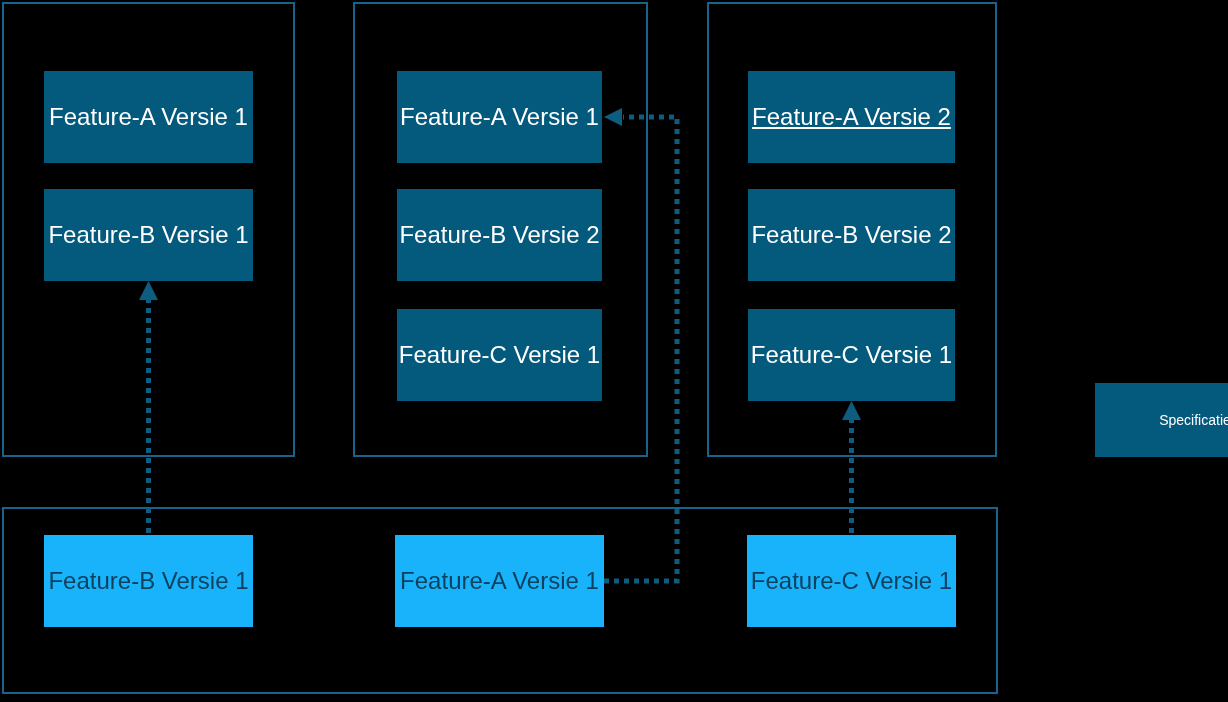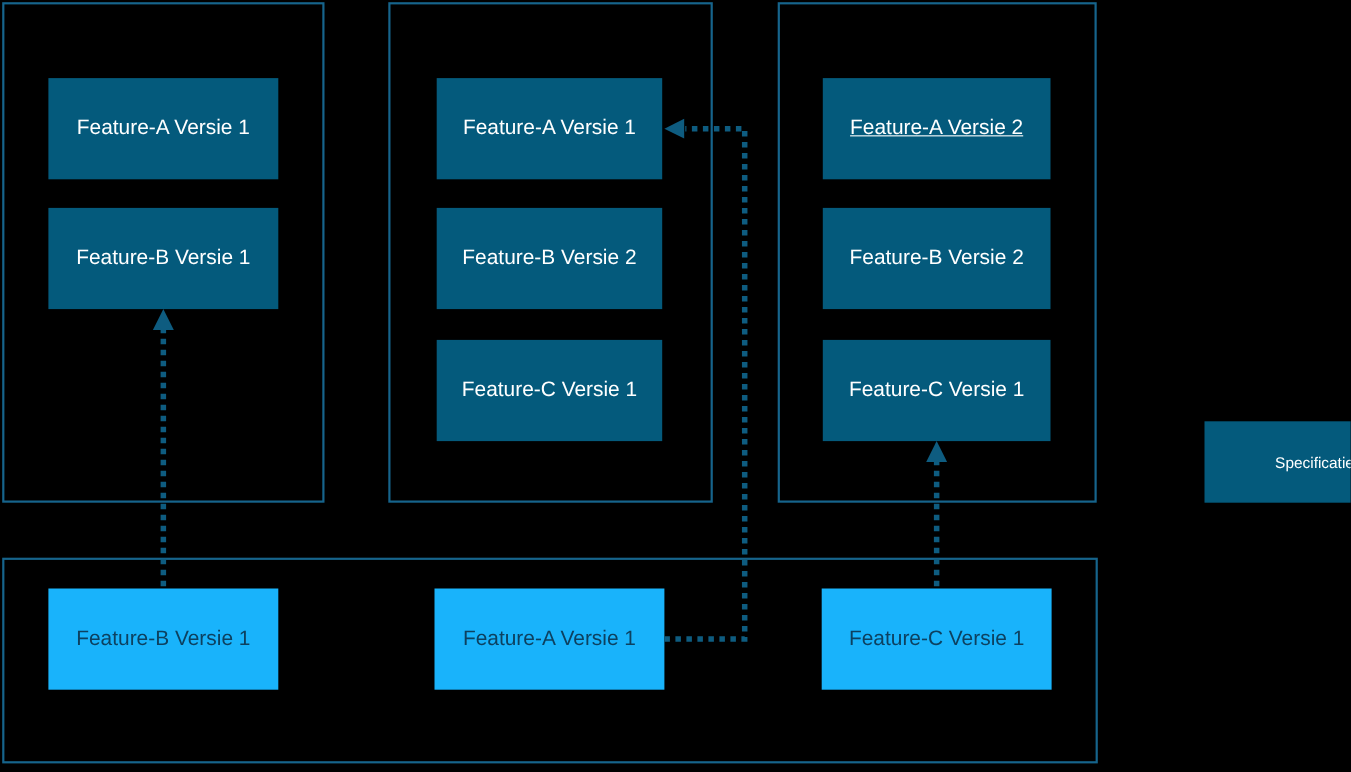--- a/index.html
+++ b/index.html
@@ -29,21 +29,21 @@
     border: 2px solid var(--container-border);
     box-sizing: border-box;
     background: transparent;
   }
   .node {
     position: absolute;
     height: 92px;
     display: flex;
     align-items: center;
     justify-content: center;
-    font-size: 19px;
+    font-size: 24px;
     text-align: center;
     box-sizing: border-box;
     white-space: nowrap;
   }
   .spec {
     background: var(--specification-fill);
     color: var(--specification-text);
   }
   .impl {
     background: var(--implementation-fill);

